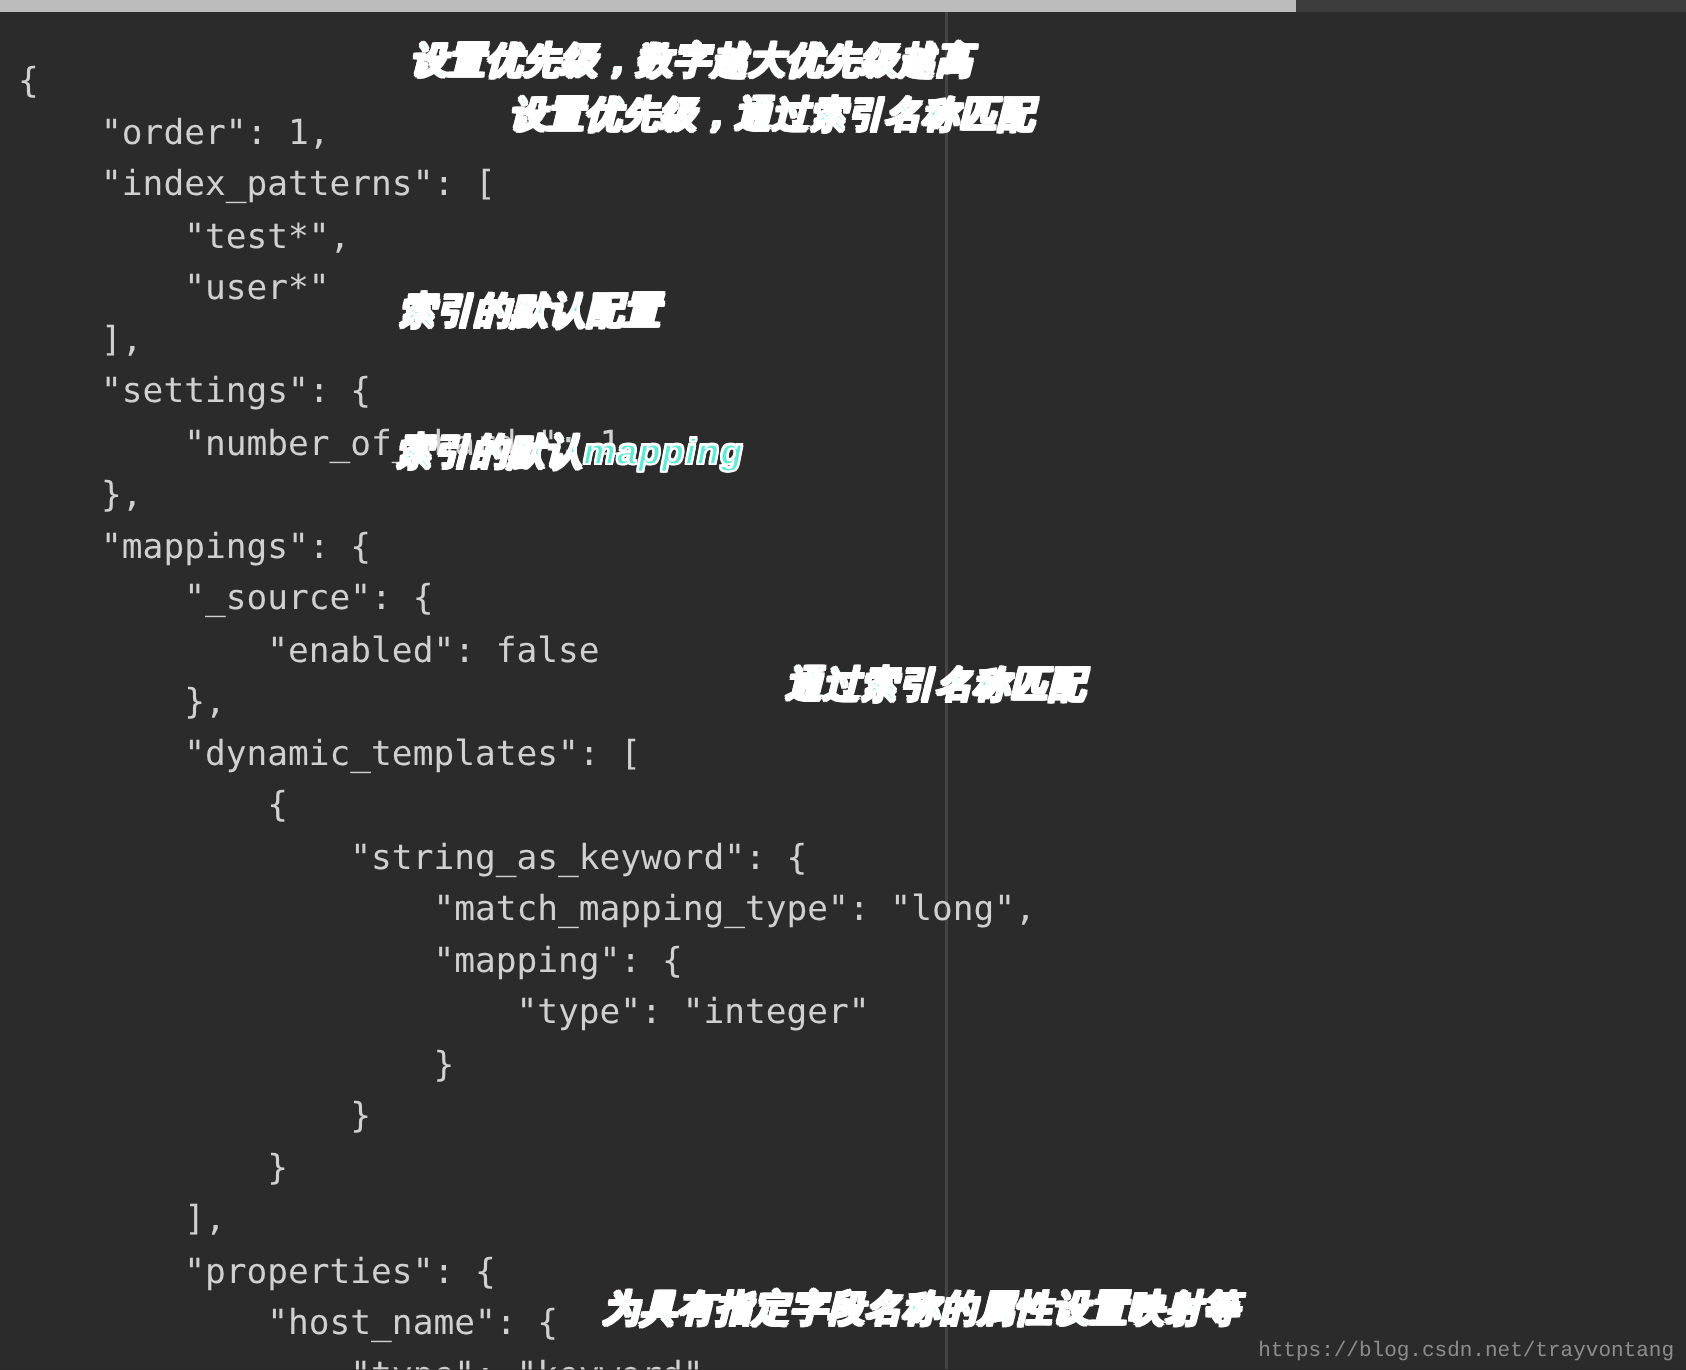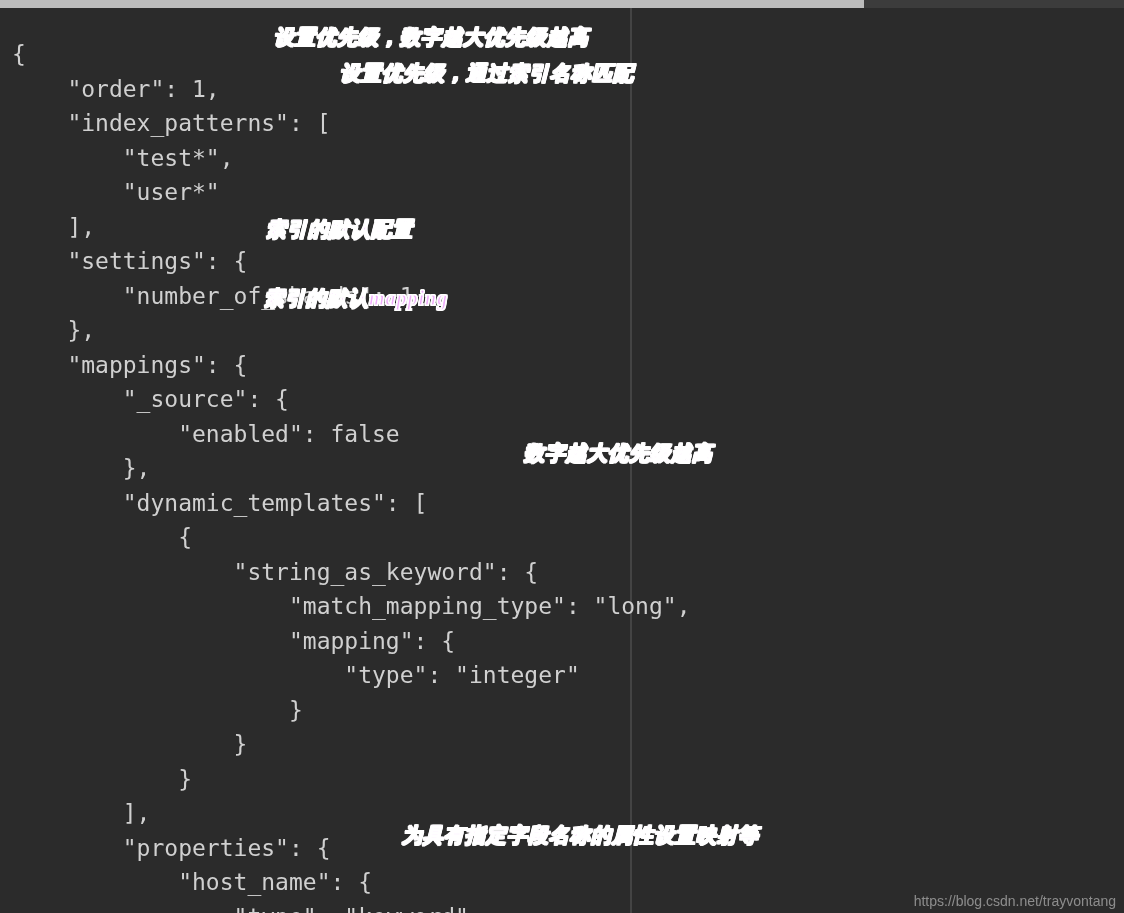--- a/index.html
+++ b/index.html
@@ -36,38 +36,38 @@
     position: absolute;
     top: 14px;
     left: 12px;
     font-size: 23px;
     line-height: 34.5px;
     color: #d0d0d0;
     white-space: pre;
   }
   .annot {
     position: absolute;
-    font-family: Liberation Serif, serif;
+    font-family: Liberation Sans, sans-serif;
     font-style: italic;
     font-weight: bold;
-    font-size: 20px;
-    color: #f0abfc;
+    font-size: 24px;
+    color: #5eead4;
     -webkit-text-stroke: 1px #ffffff;
     text-shadow:
       -1px -1px 0 #fff, 1px -1px 0 #fff,
       -1px  1px 0 #fff, 1px  1px 0 #fff,
       -1px 0 0 #fff, 1px 0 0 #fff,
       0 -1px 0 #fff, 0 1px 0 #fff;
     letter-spacing: 1px;
   }
   .watermark {
     position: absolute;
     right: 8px;
     bottom: 4px;
-    font-family: Liberation Sans, sans-serif;
+    font-family: Liberation Mono, monospace;
     font-size: 14px;
     color: rgba(220,220,220,0.55);
   }
 </style>
 </head>
 <body>
 
 <div class="top-bar"></div>
 <div class="tab-corner"></div>
 
@@ -96,18 +96,18 @@
                 }
             }
         ],
         "properties": {
             "host_name": {
                 "type": "keyword"
             },</pre>
 
 <div class="annot" style="top:24px;left:274px;">设置优先级，数字越大优先级越高</div>
 <div class="annot" style="top:60px;left:340px;">设置优先级，通过索引名称匹配</div>
-<div class="annot" style="top:216px;left:266px;">索引的默认配置</div>
+<div class="annot" style="top:191px;left:266px;">索引的默认配置</div>
 <div class="annot" style="top:285px;left:264px;">索引的默认mapping</div>
-<div class="annot" style="top:440px;left:524px;">数字越大优先级越高</div>
-<div class="annot" style="top:822px;left:402px;">为具有指定字段名称的属性设置映射等</div>
+<div class="annot" style="top:440px;left:524px;">通过索引名称匹配</div>
+<div class="annot" style="top:856px;left:402px;">为具有指定字段名称的属性设置映射等</div>
 
 <div class="watermark">https://blog.csdn.net/trayvontang</div>
 
 </body></html>

